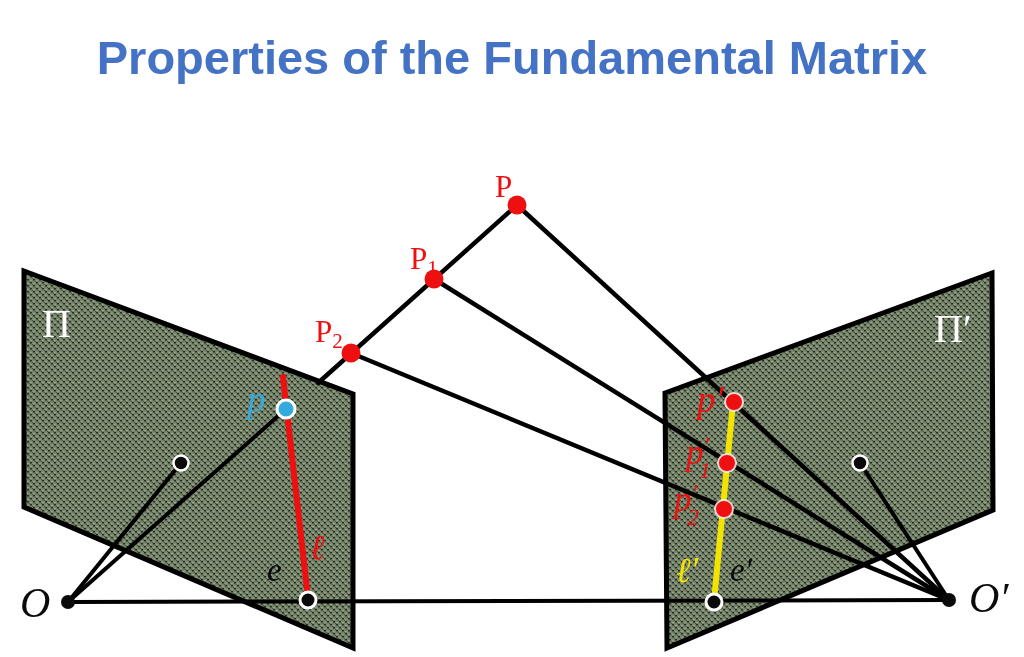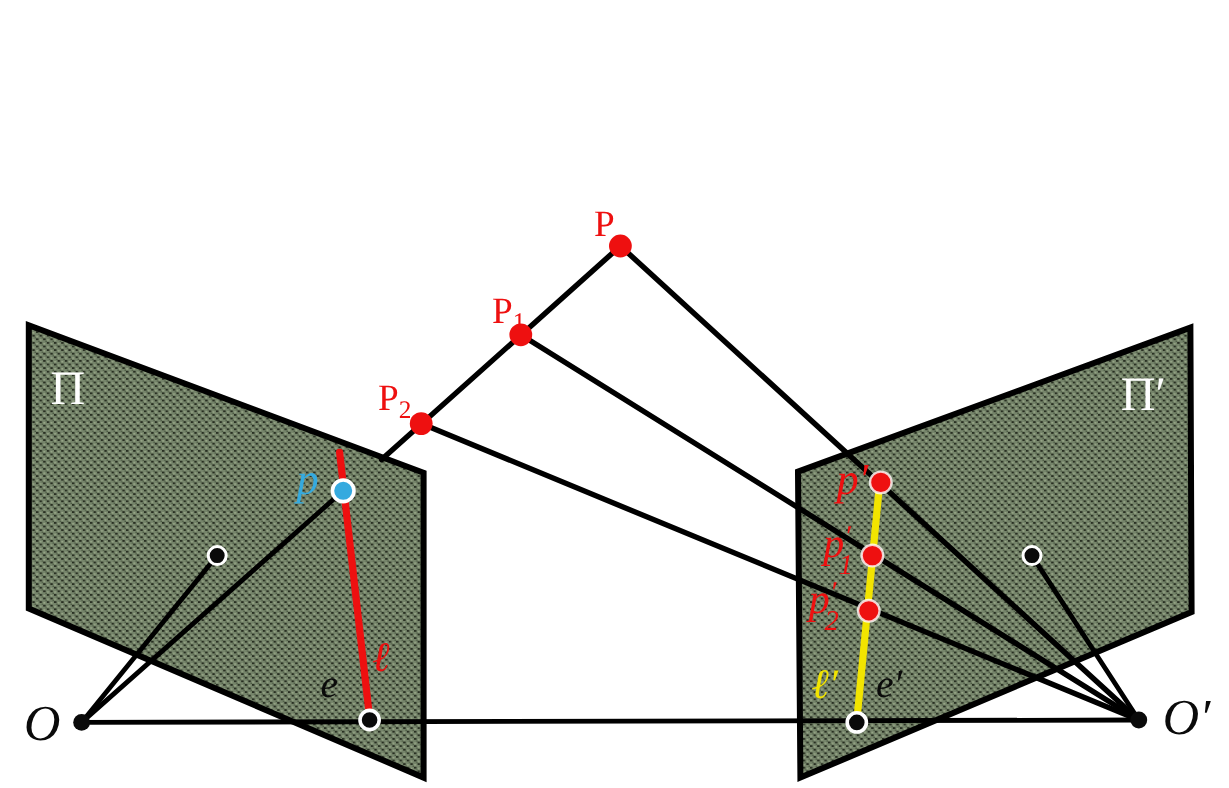--- a/index.html
+++ b/index.html
@@ -12,20 +12,21 @@
   }
   .diagram{position:absolute;top:0;left:0;width:1024px;height:657px;}
   .diagram text{
     font-family:"Liberation Serif","DejaVu Serif","DejaVu Sans",serif;
   }
 </style>
 </head>
 <body>
 
 <div class="page">
+  <h1 class="page-title" style="color: rgb(68, 114, 196);">Properties of the Fundamental Matrix</h1>
   <svg class="diagram" xmlns="http://www.w3.org/2000/svg" viewBox="0 0 1024 657">
       <defs>
         <pattern id="weave" width="6" height="6" patternUnits="userSpaceOnUse">
           <rect x="0" y="0" width="6" height="6" fill="#75846a"></rect>
           <rect x="0" y="0" width="2" height="1.5" fill="#272e21"></rect>
           <rect x="3" y="3" width="2" height="1.5" fill="#272e21"></rect>
           <rect x="3.2" y="0.8" width="1.5" height="1.2" fill="#9cab8b"></rect>
           <rect x="0.2" y="3.8" width="1.5" height="1.2" fill="#9cab8b"></rect>
           <rect x="1.8" y="2" width="1.2" height="1" fill="#4c5942"></rect>
           <rect x="4.8" y="5" width="1.2" height="1" fill="#4c5942"></rect>

